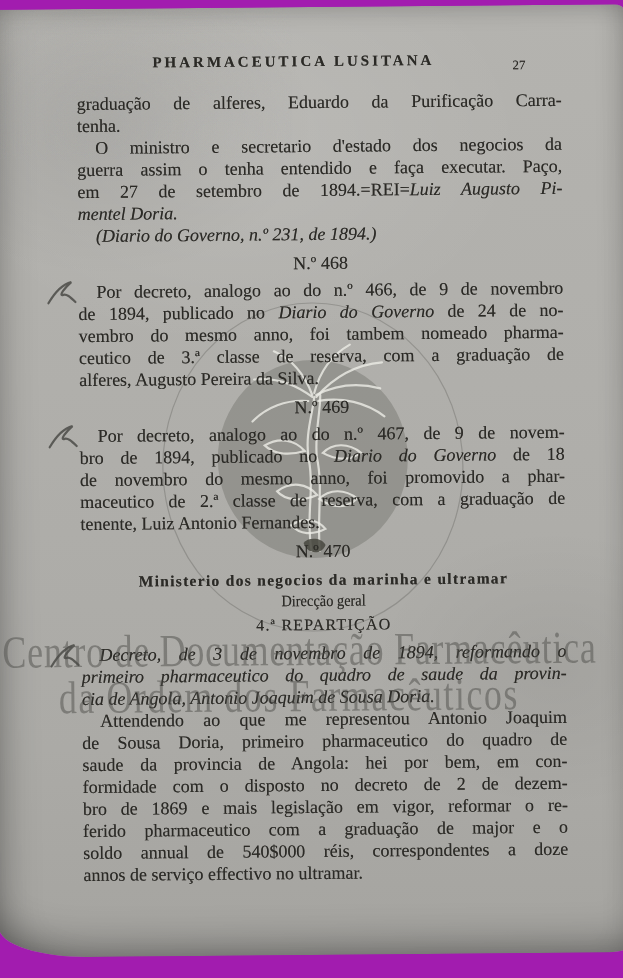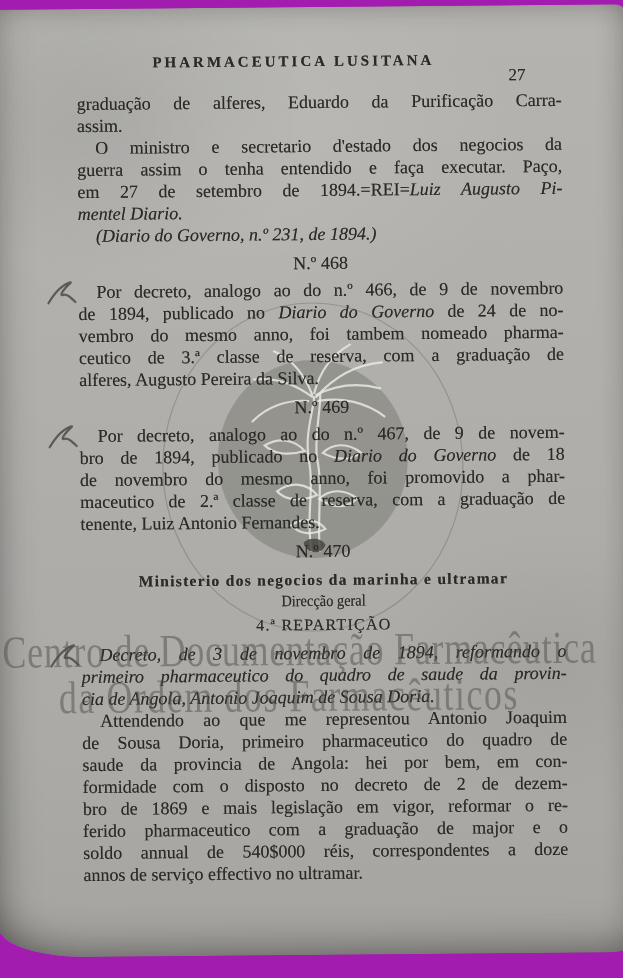--- a/index.html
+++ b/index.html
@@ -37,21 +37,21 @@
   #content{
     position:absolute;left:85px;top:44px;width:485px;z-index:2;
     color:#2b2a26;
     text-shadow:0 0 .5px rgba(43,42,38,.55);
   }
   #page-header{position:relative;height:26px;margin-bottom:14px;}
   #running-title{
     position:absolute;left:217px;top:2px;transform:translateX(-50%);
     font-weight:bold;font-size:15px;letter-spacing:3px;white-space:nowrap;
   }
-  #page-number{position:absolute;right:36px;top:16px;font-size:17px;}
+  #page-number{position:absolute;right:36px;top:8px;font-size:13px;}
 
   .para{font-size:18px;line-height:22px;}
   .para .ln{text-align:justify;text-align-last:justify;}
   .para .ln-last{text-align-last:left;}
   .para.align-left .ln{text-align:left;text-align-last:left;}
   .ln-indent{text-indent:18px;}
   .it{font-style:italic;}
   .para{position:relative;}
 
   .num-heading{font-size:18px;line-height:22px;text-align:center;margin:7px 0 5px;}
@@ -105,27 +105,27 @@
     </svg>
 
     <div id="content">
       <div id="page-header">
         <span id="running-title">PHARMACEUTICA LUSITANA</span>
         <span id="page-number">27</span>
       </div>
       <div id="blocks">
           <div class="para">
             <div class="ln"><span>graduação de alferes, Eduardo da Purificação Carra-</span></div>
-            <div class="ln ln-last"><span>assim.</span></div>
+            <div class="ln ln-last"><span>tenha.</span></div>
           </div>
           <div class="para">
             <div class="ln ln-indent"><span>O ministro e secretario d'estado dos negocios da</span></div>
             <div class="ln"><span>guerra assim o tenha entendido e faça executar. Paço,</span></div>
             <div class="ln"><span>em 27 de setembro de 1894.=REI=</span><span class="it">Luiz Augusto Pi-</span></div>
-            <div class="ln ln-last"><span class="it">mentel Diario.</span></div>
+            <div class="ln ln-last"><span class="it">mentel Doria.</span></div>
           </div>
           <div class="para align-left">
             <div class="ln ln-last ln-indent"><span class="it">(Diario do Governo, n.º 231, de 1894.)</span></div>
           </div>
           <div class="num-heading">N.º 468</div>
           <div class="para">
             <div class="ln ln-indent"><span>Por decreto, analogo ao do n.º 466, de 9 de novembro</span></div>
             <div class="ln"><span>de 1894, publicado no </span><span class="it">Diario do Governo</span><span> de 24 de no-</span></div>
             <div class="ln"><span>vembro do mesmo anno, foi tambem nomeado pharma-</span></div>
             <div class="ln"><span>ceutico de 3.ª classe de reserva, com a graduação de</span></div>

